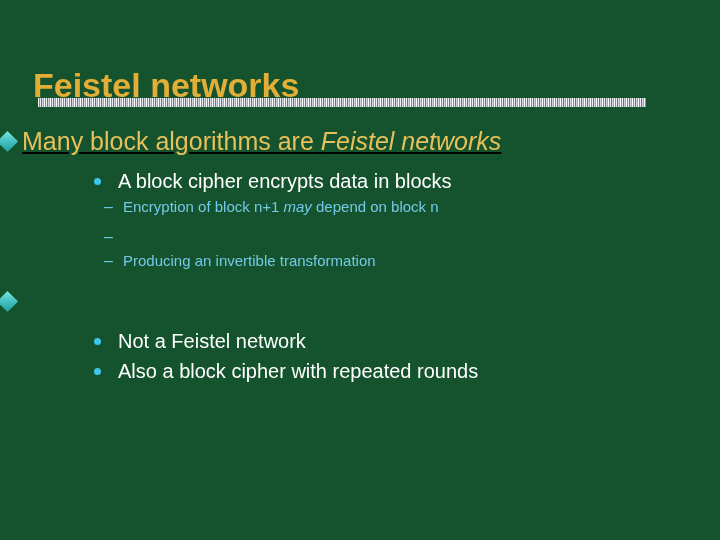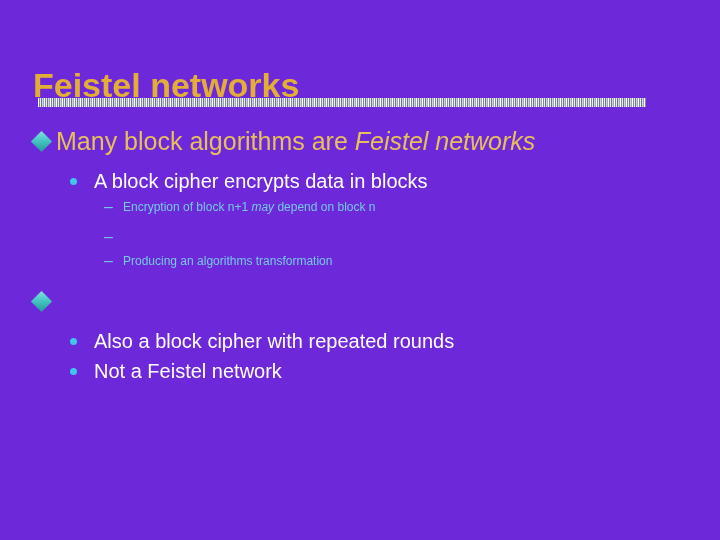--- a/index.html
+++ b/index.html
@@ -4,21 +4,21 @@
 <style>
   html, body {
     margin: 0;
     padding: 0;
     background: #000000;
   }
   .slide {
     position: relative;
     width: 720px;
     height: 540px;
-    background: #6d28d9;
+    background: #14532d;
     overflow: hidden;
     font-family: "Liberation Sans", sans-serif;
     -webkit-font-smoothing: none;
   }
 
   
   .title {
     position: absolute;
     left: 33px;
     top: 42px;
@@ -61,22 +61,22 @@
   }
 
   .row {
     display: flex;
     align-items: flex-start;
     white-space: nowrap;
   }
 
   
   .lvl1 {
-    padding-left: 34px;
     margin-bottom: 2px;
+    text-decoration: underline;
   }
   .lvl1 .marker {
     width: 22px;
     flex: 0 0 22px;
     display: flex;
     align-items: center;
     height: 30px;
   }
   .diamond {
     width: 15px;
@@ -87,21 +87,21 @@
   }
   .lvl1 .txt {
     font-size: 25px;
     line-height: 30px;
     color: #e8c05a;
   }
   .lvl1 .txt .it { font-style: italic; }
 
   
   .lvl2 {
-    padding-left: 70px;
+    padding-left: 94px;
     margin-top: 4px;
     margin-bottom: 2px;
   }
   .lvl2 .marker {
     width: 24px;
     flex: 0 0 24px;
     display: flex;
     align-items: center;
     height: 26px;
   }
@@ -124,21 +124,21 @@
     margin-top: 2px;
   }
   .lvl3 .marker {
     width: 19px;
     flex: 0 0 19px;
     font-size: 16px;
     line-height: 22px;
     color: #74c9e8;
   }
   .lvl3 .txt {
-    font-size: 12px;
+    font-size: 15px;
     line-height: 22px;
     color: #74c9e8;
   }
   .lvl3 .txt .it { font-style: italic; }
 
   .gap-group { height: 14px; }
   .gap-small { height: 6px; }
 </style>
 </head>
 <body>
@@ -174,41 +174,41 @@
 
     <div class="gap-small"></div>
 
 
     <div class="row lvl3">
       <span class="marker">–</span>
     </div>
 
     <div class="row lvl3">
       <span class="marker">–</span>
-      <span class="txt">Producing an algorithms transformation</span>
+      <span class="txt">Producing an invertible transformation</span>
     </div>
 
     <div class="gap-group"></div>
 
     <div class="row lvl1">
       <span class="marker">
           <i class="diamond"></i>
         </span>
     </div>
 
     <div class="gap-small"></div>
 
     <div class="row lvl2">
       <span class="marker">
           <i class="dot"></i>
         </span>
+      <span class="txt">Not a Feistel network</span>
+    </div>
+
+    <div class="row lvl2">
+      <span class="marker">
+          <i class="dot"></i>
+        </span>
       <span class="txt">Also a block cipher with repeated rounds</span>
-    </div>
-
-    <div class="row lvl2">
-      <span class="marker">
-          <i class="dot"></i>
-        </span>
-      <span class="txt">Not a Feistel network</span>
     </div>
 
   </div>
 </div>
 
 </body></html>

